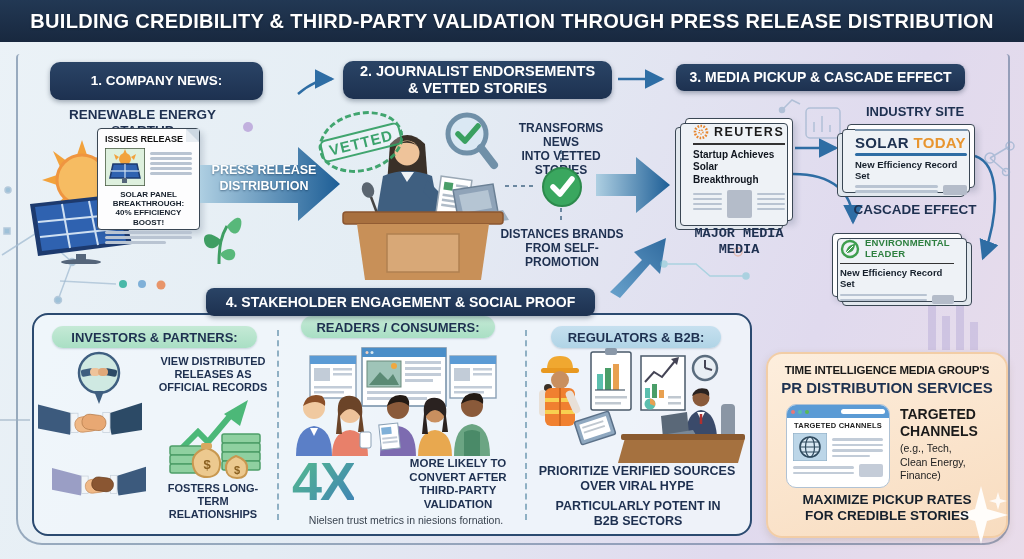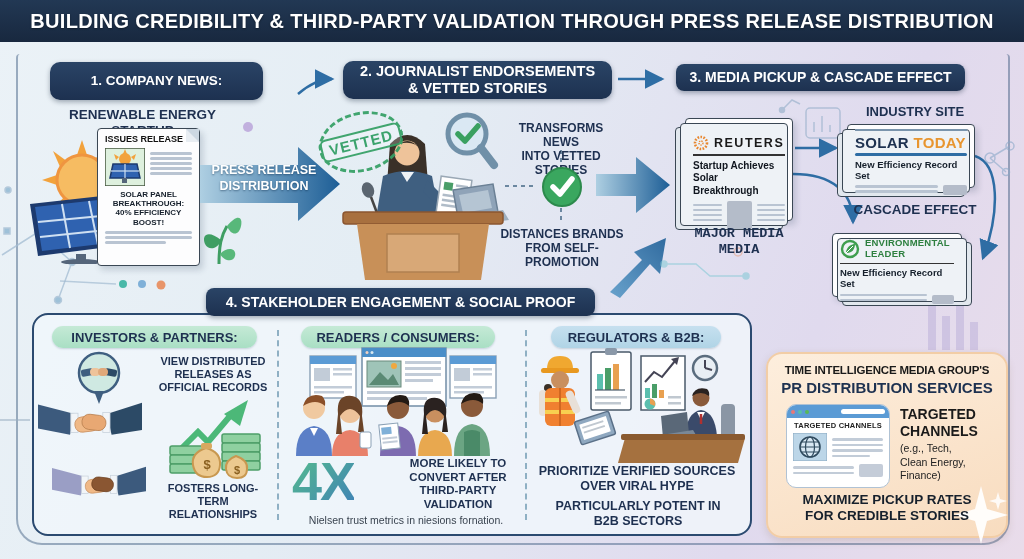--- a/index.html
+++ b/index.html
@@ -173,21 +173,21 @@
     <g stroke="#cfe0f2" stroke-width="2" fill="none">
       <line x1="38" y1="12" x2="46" y2="56"></line>
         <line x1="65" y1="9" x2="74" y2="53"></line>
       <line x1="14" y1="30" x2="98" y2="22"></line>
         <line x1="16" y1="45" x2="102" y2="36"></line>
     </g>
     <rect x="52" y="62" width="10" height="8" fill="#55657a"></rect>
     <ellipse cx="57" cy="70" rx="20" ry="3" fill="#55657a"></ellipse>
   </svg>
 
-  <div class="abs card" style="left:97px;top:128px;width:103px;height:138px;padding:5px 7px;box-sizing:border-box;">
+  <div class="abs card" style="left:97px;top:128px;width:103px;height:102px;padding:5px 7px;box-sizing:border-box;">
     <div class="abs" style="right:0;top:0;width:0;height:0;border-left:13px solid #cdd8e2;border-top:13px solid #e8edf2;transform:rotate(180deg);"></div>
     <div class="lbl" style="font-size:9px;text-align:left;color:#111;">ISSUES RELEASE</div>
     <div style="display:flex;gap:5px;margin-top:3px;">
       <svg width="40" height="38" viewBox="0 0 40 38">
         <rect x="0" y="0" width="40" height="38" fill="#def0de" stroke="#45573f" stroke-width="1.5"></rect>
         <circle cx="20" cy="11" r="6" fill="#f2a23c"></circle>
         <g fill="#f2a23c">
             <polygon points="20,1 22,6 18,6"></polygon>
             <polygon points="9,6 14,9 11,12"></polygon>
             <polygon points="31,6 26,9 29,12"></polygon>
@@ -277,21 +277,21 @@
 
   <div class="abs lbl" style="left:496px;top:227px;width:132px;font-size:12px;">
     <div>DISTANCES BRANDS</div>
     <div>FROM SELF-PROMOTION</div>
   </div>
 
   <svg class="abs" style="left:596px;top:155px;z-index:2;" width="74" height="60" viewBox="0 0 74 60">
     <polygon points="0,19 40,19 40,2 74,30 40,58 40,41 0,41" fill="url(#gA)"></polygon>
   </svg>
 
-  <div class="abs card pages" style="left:685px;top:118px;width:108px;height:103px;padding:16px 7px;box-sizing:border-box;">
+  <div class="abs card pages" style="left:685px;top:118px;width:108px;height:103px;padding:5px 7px;box-sizing:border-box;">
     <div style="display:flex;align-items:center;gap:5px;">
       <svg width="16" height="16" viewBox="0 0 16 16">
         <circle cx="8" cy="8" r="6" fill="none" stroke="#e8862d" stroke-width="2.6" stroke-dasharray="1.6,1.4"></circle>
         <circle cx="8" cy="8" r="2" fill="none" stroke="#e8862d" stroke-width="1.4" stroke-dasharray="1.2,1"></circle>
       </svg>
       <span style="font-weight:700;font-size:12.5px;letter-spacing:1.5px;color:#1a1a1a;">REUTERS</span>
     </div>
     <div style="height:1.5px;background:#333;margin:3px 0 4px;"></div>
     <div style="font-weight:700;font-size:10px;color:#10161f;line-height:1.25;">
       <div>Startup Achieves</div>
@@ -418,21 +418,21 @@
     </g>
     <path d="M38,52 q-15,5 -13,17 q2,12 14,12 q12,0 13,-12 q1,-13 -14,-17 z" fill="#ecc98f" stroke="#c89850" stroke-width="2"></path>
     <rect x="33" y="47" width="11" height="6" rx="2" fill="#d8a860"></rect>
     <text x="39" y="73" text-anchor="middle" font-size="13" font-weight="bold" fill="#8a6020">$</text>
     <path d="M68,60 q-11,4 -10,13 q1,9 11,9 q10,0 10,-9 q1,-9 -11,-13 z" fill="#ecc98f" stroke="#c89850" stroke-width="2"></path>
     <text x="69" y="78" text-anchor="middle" font-size="11" font-weight="bold" fill="#8a6020">$</text>
   </svg>
 
   <div class="abs lbl" style="left:157px;top:482px;width:112px;font-size:11px;">FOSTERS LONG-TERM RELATIONSHIPS</div>
 
-  <div class="abs pill mint" style="left:301px;top:326px;width:194px;height:22px;font-size:13px;">
+  <div class="abs pill mint" style="left:301px;top:316px;width:194px;height:22px;font-size:13px;">
     <span>READERS / CONSUMERS:</span>
   </div>
 
   <svg class="abs" style="left:308px;top:346px;z-index:2;" width="192" height="62" viewBox="0 0 192 62">
     <g>
       <rect x="2" y="10" width="46" height="42" fill="#fff" stroke="#8aa0b5" stroke-width="1.4"></rect>
       <rect x="2" y="10" width="46" height="8" fill="#5b9bd5"></rect>
       <rect x="6" y="22" width="16" height="13" fill="#c2ccd8"></rect>
       <rect x="25" y="22" width="19" height="2.5" fill="#c2ccd8"></rect>
         <rect x="25" y="27" width="19" height="2.5" fill="#c2ccd8"></rect>

